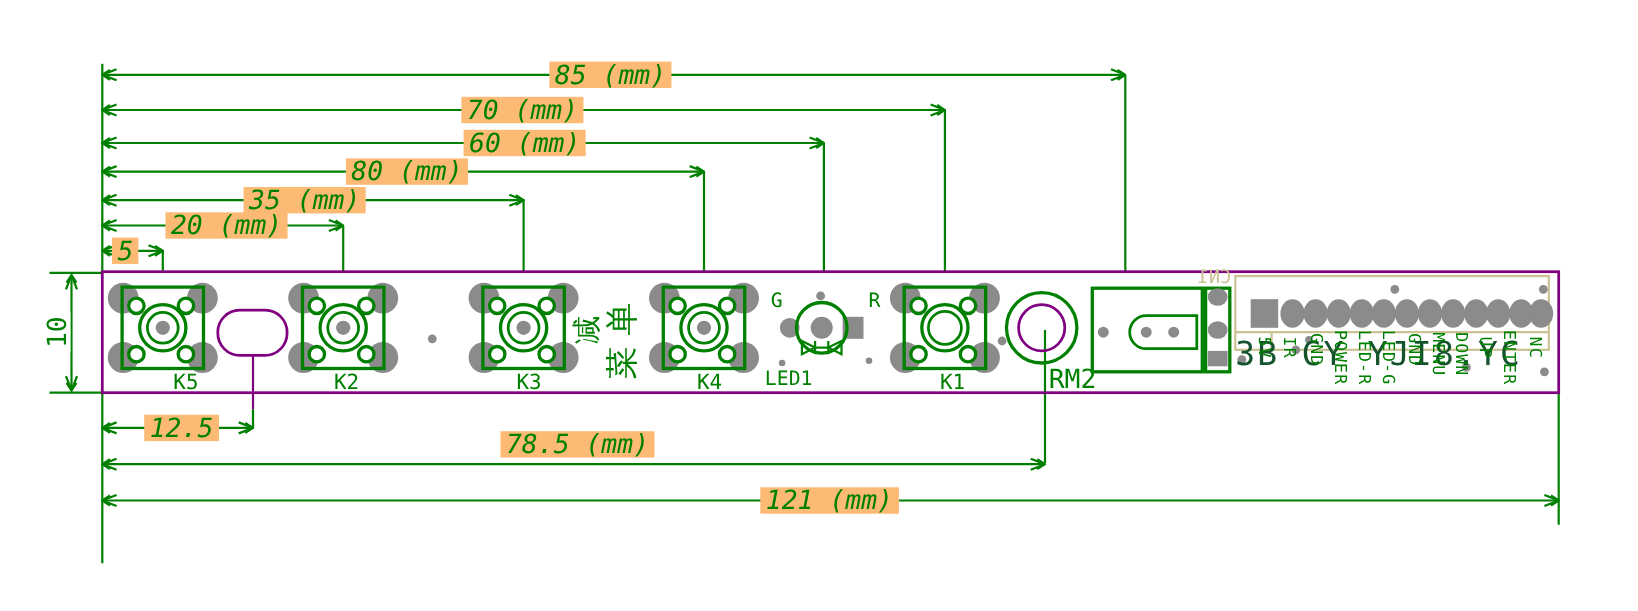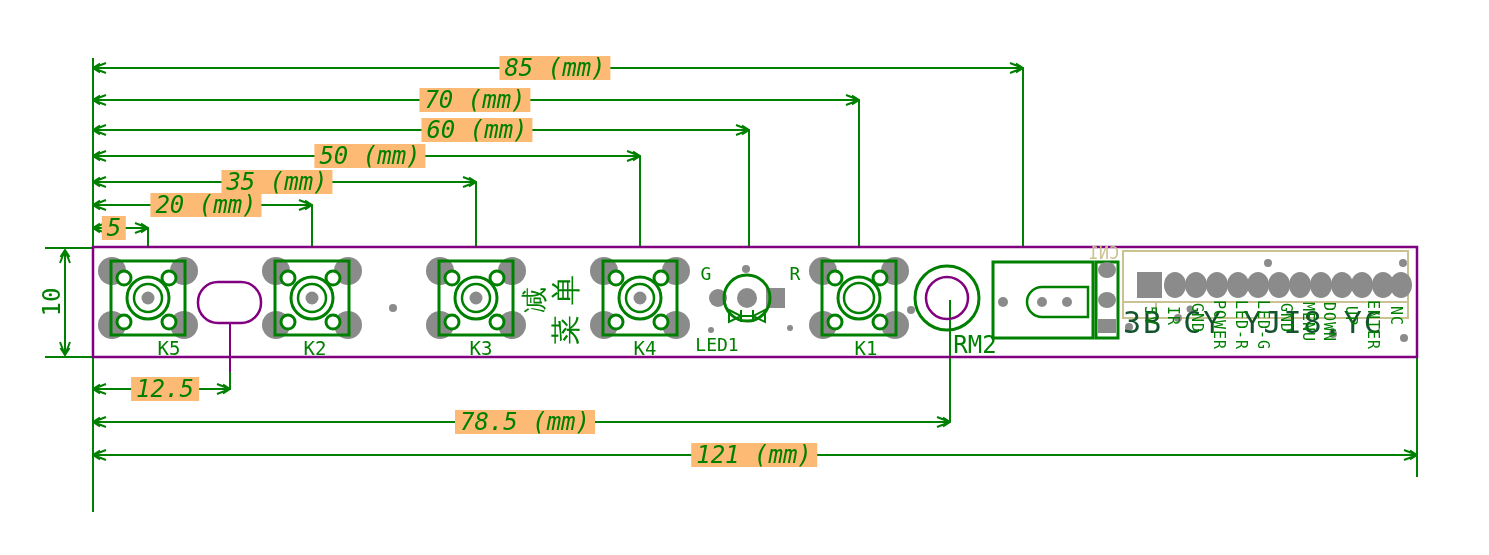--- a/index.html
+++ b/index.html
@@ -206,29 +206,29 @@
       <circle cx="1333" cy="334" r="4"></circle>
       <circle cx="1404" cy="338" r="4"></circle>
     </g>
   </svg>
 
   <span class="watermark" style="left:1123px;top:308px;">3B CY YJI8.YC</span>
 
   <span class="lbl" style="left:555px;top:68px;">85 (mm)</span>
   <span class="lbl" style="left:475px;top:100px;">70 (mm)</span>
   <span class="lbl" style="left:445px;top:130px;margin-left:32px;">60 (mm)</span>
-  <span class="lbl" style="left:370px;top:156px;">50 (mm)</span>
+  <span class="lbl" style="left:370px;top:156px;">80 (mm)</span>
   <span class="lbl" style="left:277px;top:182px;">35 (mm)</span>
   <span class="lbl" style="left:206px;top:205px;">20 (mm)</span>
   <span class="lbl" style="left:114px;top:228px;">5</span>
 
   <span class="lbl-rot" style="left:52px;top:302px;">10</span>
 
   <span class="lbl" style="left:165px;top:389px;">12.5</span>
-  <span class="lbl" style="left:525px;top:422px;">78.5 (mm)</span>
+  <span class="lbl" style="left:525px;top:404px;">78.5 (mm)</span>
   <span class="lbl" style="left:754px;top:455px;">121 (mm)</span>
 
   <span class="ref" style="left:153px;top:348px;margin-left:16px;">K5</span>
   <span class="ref" style="left:303px;top:348px;margin-left:12px;">K2</span>
   <span class="ref" style="left:481px;top:348px;">K3</span>
   <span class="ref" style="left:645px;top:348px;">K4</span>
   <span class="ref" style="left:866px;top:348px;">K1</span>
   <span class="ref" style="left:706px;top:274px;font-size:18px;">G</span>
   <span class="ref" style="left:795px;top:274px;font-size:18px;">R</span>
   <span class="ref" style="left:717px;top:345px;font-size:18px;">LED1</span>

